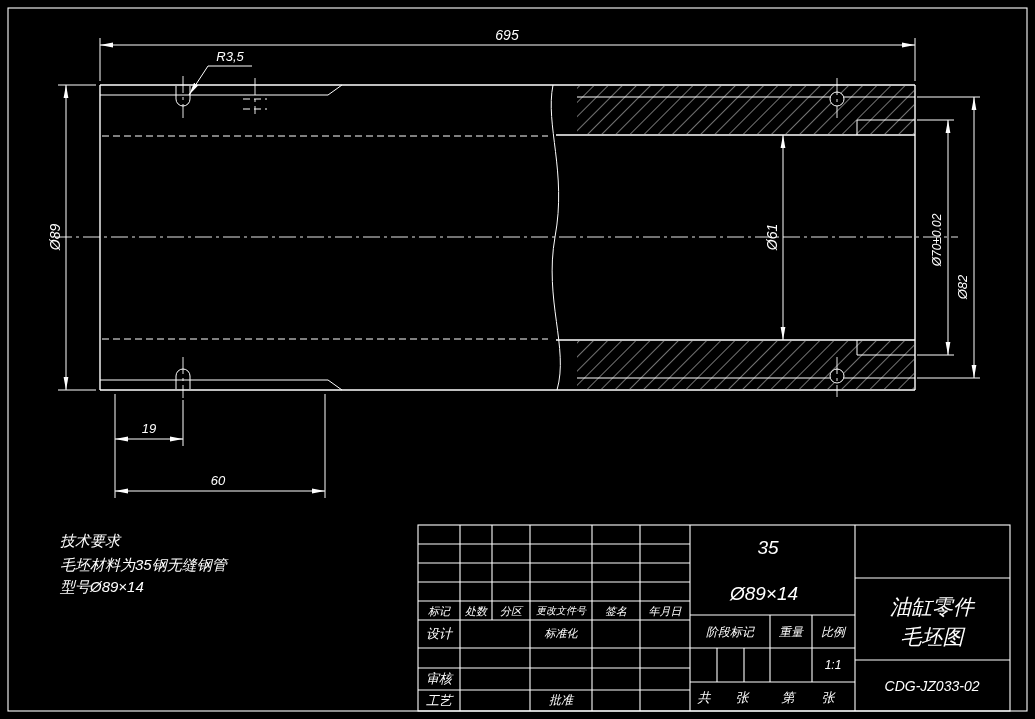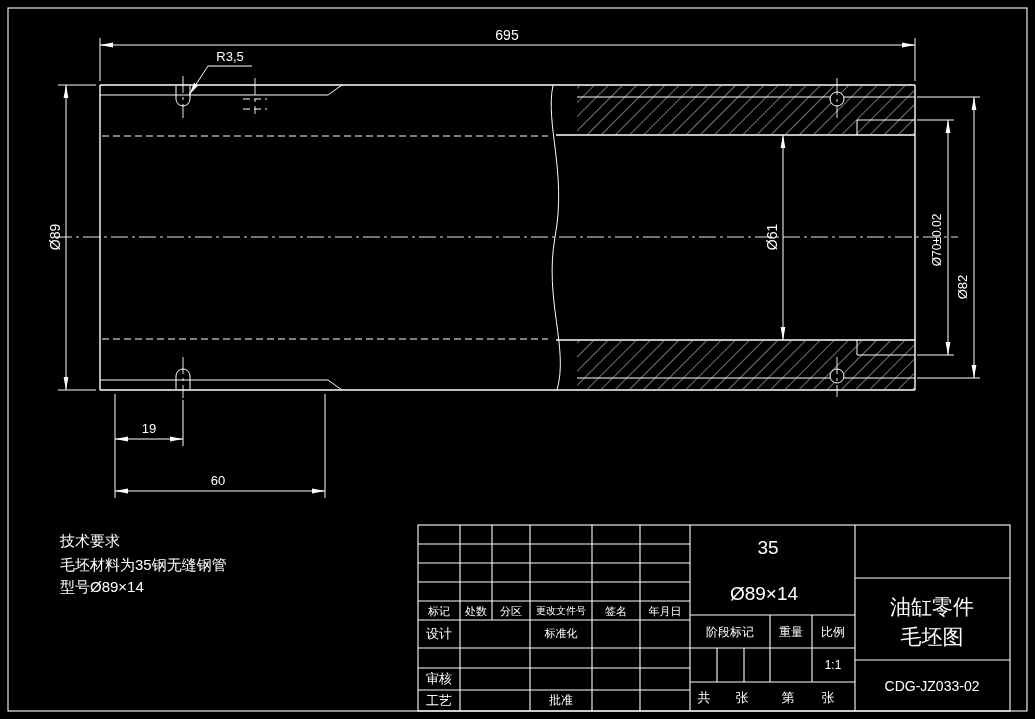--- a/index.html
+++ b/index.html
@@ -1,16 +1,16 @@
 <!DOCTYPE html>
 <html><head>
 <meta charset="utf-8">
 <style>
   html,body{margin:0;padding:0;background:#000;}
-  .stage{position:relative;width:1035px;height:719px;background:#000;overflow:hidden;}
+  .stage{position:relative;width:1035px;height:719px;background:#000;overflow:hidden;font-style:italic;}
   svg{position:absolute;left:0;top:0;}
   .ln{stroke:#fff;stroke-width:1.4;fill:none;}
   .thin{stroke:#fff;stroke-width:1;fill:none;}
   .hid{stroke:#fff;stroke-width:1;stroke-dasharray:7 4;fill:none;}
   .cl{stroke:#fff;stroke-width:.9;stroke-dasharray:17 4 3 4;fill:none;}
   .dim{stroke:#fff;stroke-width:1;fill:none;}
   .tb{stroke:#fff;stroke-width:1.1;fill:none;}
   text{fill:#fff;font-family:"Liberation Sans","DejaVu Sans",sans-serif;}
 </style>
 </head>

